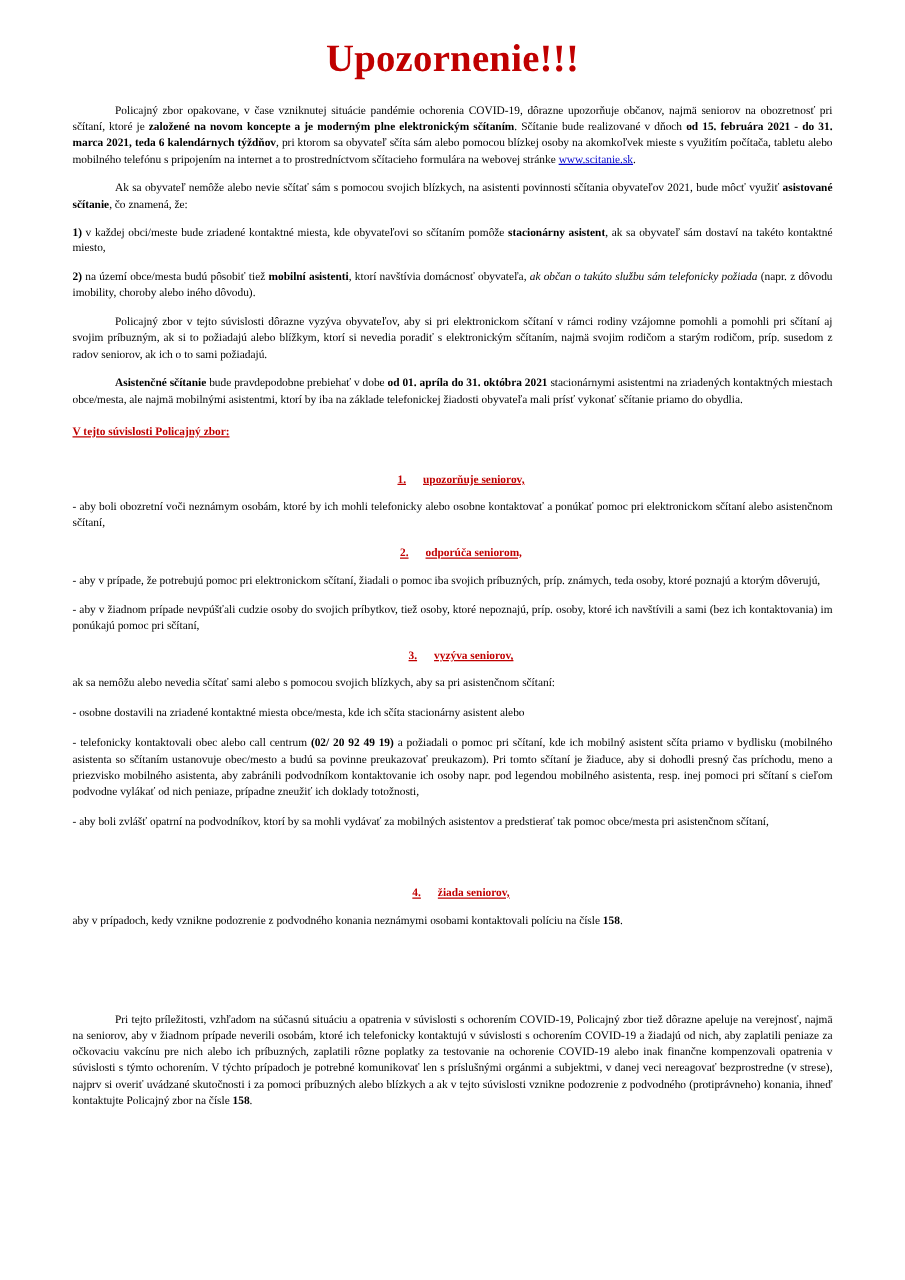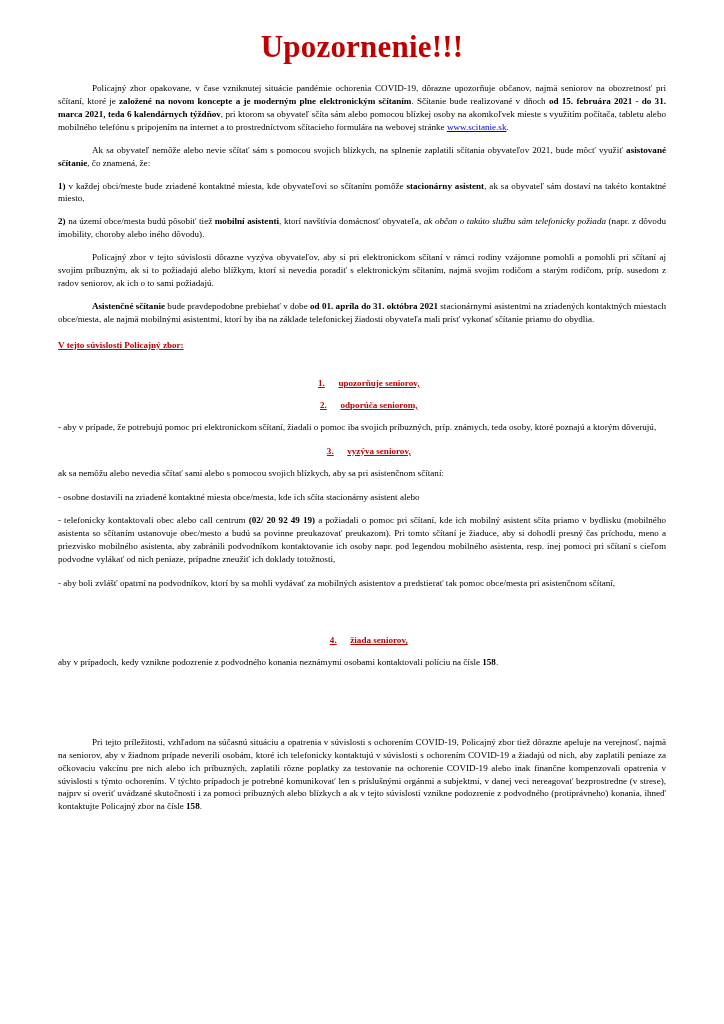--- a/index.html
+++ b/index.html
@@ -81,36 +81,38 @@
 </style>
 </head>
 <body>
 
 <div class="page">
 
   <div class="doc-title">Upozornenie!!!</div>
 
   <p class="indent"><span>Policajný zbor opakovane, v čase vzniknutej situácie pandémie ochorenia COVID-19, dôrazne upozorňuje občanov, najmä seniorov na obozretnosť pri sčítaní, ktoré je </span><span class="b">založené na novom koncepte a je moderným plne elektronickým sčítaním</span><span>. Sčítanie bude realizované v dňoch </span><span class="b">od 15. februára 2021 - do 31. marca 2021, teda 6 kalendárnych týždňov</span><span>, pri ktorom sa obyvateľ sčíta sám alebo pomocou blízkej osoby na akomkoľvek mieste s využitím počítača, tabletu alebo mobilného telefónu s pripojením na internet a to prostredníctvom sčítacieho formulára na webovej stránke </span><a class="link" href="#">www.scitanie.sk</a><span>.</span></p>
 
-  <p class="indent"><span>Ak sa obyvateľ nemôže alebo nevie sčítať sám s pomocou svojich blízkych, na splnenie zaplatili sčítania obyvateľov 2021, bude môcť využiť </span><span class="b">asistované sčítanie</span><span>, čo znamená, že:</span></p>
+  <p class="indent"><span>Ak sa obyvateľ nemôže alebo nevie sčítať sám s pomocou svojich blízkych, na asistenti povinnosti sčítania obyvateľov 2021, bude môcť využiť </span><span class="b">asistované sčítanie</span><span>, čo znamená, že:</span></p>
 
   <p><span class="b">1)</span><span> v každej obci/meste bude zriadené kontaktné miesta, kde obyvateľovi so sčítaním pomôže </span><span class="b">stacionárny asistent</span><span>, ak sa obyvateľ sám dostaví na takéto kontaktné miesto,</span></p>
 
   <p><span class="b">2)</span><span> na území obce/mesta budú pôsobiť tiež </span><span class="b">mobilní asistenti</span><span>, ktorí navštívia domácnosť obyvateľa, </span><span class="i">ak občan o takúto službu sám telefonicky požiada</span><span> (napr. z dôvodu imobility, choroby alebo iného dôvodu).</span></p>
 
   <p class="indent">Policajný zbor v tejto súvislosti dôrazne vyzýva obyvateľov, aby si pri elektronickom sčítaní v rámci rodiny vzájomne pomohli a pomohli pri sčítaní  aj svojim príbuzným, ak si to požiadajú alebo blížkym, ktorí si nevedia poradiť s elektronickým sčítaním, najmä svojim rodičom a starým rodičom, príp. susedom z radov seniorov, ak ich o to sami požiadajú.</p>
 
   <p class="indent"><span class="b">Asistenčné sčítanie</span><span> bude pravdepodobne prebiehať v dobe </span><span class="b">od 01. apríla do 31. októbra 2021</span><span> stacionárnymi asistentmi na zriadených kontaktných miestach obce/mesta, ale najmä mobilnými asistentmi, ktorí by iba na základe telefonickej žiadosti obyvateľa mali prísť vykonať sčítanie priamo do obydlia.</span></p>
 
   <div class="section-head">V tejto súvislosti Policajný zbor:</div>
 
   <div class="num-item"><span class="numlead">1.</span><span>upozorňuje seniorov,</span></div>
+  <p class="bullet">- aby boli obozretní voči neznámym osobám, ktoré by ich mohli telefonicky alebo osobne kontaktovať a ponúkať pomoc pri elektronickom sčítaní alebo asistenčnom sčítaní,</p>
 
   <div class="num-item"><span class="numlead">2.</span><span>odporúča seniorom,</span></div>
   <p class="bullet">- aby v prípade, že potrebujú pomoc pri elektronickom sčítaní, žiadali o pomoc iba svojich príbuzných, príp. známych, teda osoby, ktoré poznajú a ktorým dôverujú,</p>
+  <p class="bullet">- aby v žiadnom prípade nevpúšťali cudzie osoby do svojich príbytkov, tiež osoby, ktoré nepoznajú, príp. osoby, ktoré ich navštívili a sami (bez ich kontaktovania) im ponúkajú pomoc pri sčítaní,</p>
 
   <div class="num-item"><span class="numlead">3.</span><span>vyzýva seniorov,</span></div>
   <p class="bullet">ak sa nemôžu alebo nevedia sčítať sami alebo s pomocou svojich blízkych, aby sa pri asistenčnom sčítaní:</p>
   <p class="bullet">- osobne dostavili na zriadené kontaktné miesta obce/mesta, kde ich sčíta stacionárny asistent alebo</p>
   <p class="bullet"><span>- telefonicky kontaktovali obec alebo call centrum </span><span class="b">(02/ 20 92 49 19)</span><span> a požiadali o pomoc pri sčítaní, kde ich mobilný asistent sčíta priamo v bydlisku (mobilného asistenta so sčítaním ustanovuje obec/mesto a budú sa povinne preukazovať preukazom). Pri tomto sčítaní je žiaduce, aby si dohodli presný čas príchodu, meno a priezvisko mobilného asistenta, aby zabránili podvodníkom kontaktovanie ich osoby napr. pod legendou mobilného asistenta, resp. inej pomoci pri sčítaní s cieľom podvodne vylákať od nich peniaze, prípadne zneužiť ich doklady totožnosti,</span></p>
   <p class="bullet">- aby boli zvlášť opatrní na podvodníkov, ktorí by sa mohli vydávať za mobilných asistentov a predstierať tak pomoc obce/mesta pri asistenčnom sčítaní,</p>
 
   <div class="spacer-md"></div>
 
   <div class="num-item"><span class="numlead">4.</span><span>žiada seniorov,</span></div>

